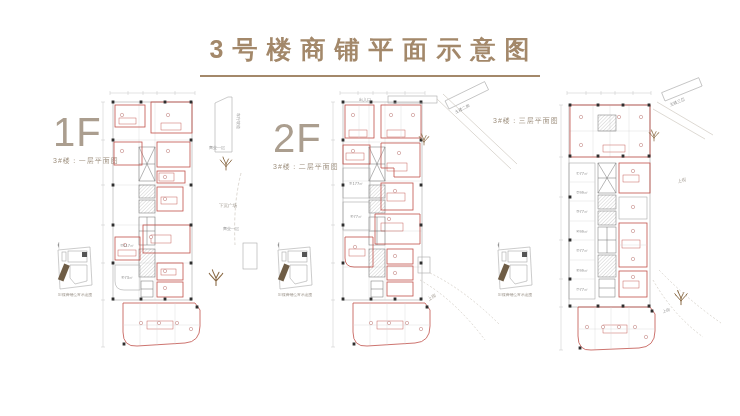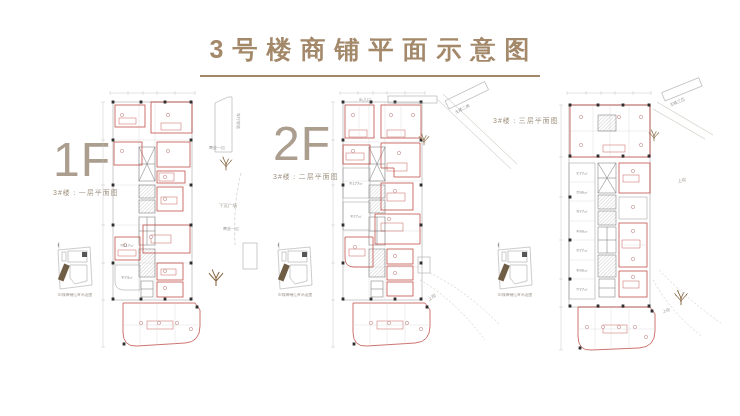--- a/index.html
+++ b/index.html
@@ -4,21 +4,21 @@
 <style>
   html,body{margin:0;padding:0;background:#ffffff;}
   .canvas{position:relative;width:740px;height:416px;background:#fff;overflow:hidden;
           font-family:"Liberation Sans",sans-serif;}
   
   .title-wrap{position:absolute;left:0;right:0;top:33px;text-align:center;}
   .title{display:inline-block;font-size:25px;font-weight:bold;letter-spacing:9px;
          color:#a3886a;border-bottom:2px solid #a3886a;padding:0 2px 9px 10px;}
   
   .floor-label{position:absolute;color:#ab9e8f;}
-  .floor-label .big{font-size:48px;line-height:1;letter-spacing:1px;font-weight:400;margin-top:24px;}
+  .floor-label .big{font-size:40px;line-height:1;letter-spacing:1px;font-weight:400;}
   .floor-label .sub{font-size:7px;color:#9c8e7c;margin-top:4px;letter-spacing:1px;}
   
   svg{position:absolute;overflow:visible;}
   .sw{stroke:#a9a9a9;stroke-width:.6;fill:none;}
   .swl{stroke:#d6d6d6;stroke-width:.4;fill:none;}
   .sr{stroke:#c0504a;stroke-width:.8;fill:none;}
   .srt{stroke:#c0504a;stroke-width:.45;fill:none;}
   .core{stroke:#6f6f6f;stroke-width:.5;fill:none;}
   .dim{stroke:#c5c5c5;stroke-width:.5;fill:none;}
   .cols{stroke:#2f2f2f;stroke-width:2.8;stroke-linecap:square;fill:none;}
@@ -51,21 +51,21 @@
   </svg>
 
   <div class="title-wrap">
     <span class="title">3号楼商铺平面示意图</span>
   </div>
 
   <div class="floor-label" style="left:53px;top:112px">
     <div class="big">1F</div>
     <div class="sub">3#楼：一层平面图</div>
   </div>
-  <div class="floor-label" style="left:273px;top:96px">
+  <div class="floor-label" style="left:273px;top:118px">
     <div class="big">2F</div>
     <div class="sub">3#楼：二层平面图</div>
   </div>
   <div class="floor-label" style="left:493px;top:112px">
     <div class="sub">3#楼：三层平面图</div>
   </div>
 
   <svg style="left:55px;top:240px" width="40" height="58" viewBox="0 0 40 58">
     <path d="M4,8 L4,2 L2.6,5 Z" fill="#888"></path>
     <line x1="4" y1="2" x2="4" y2="9" class="dim"></line>

